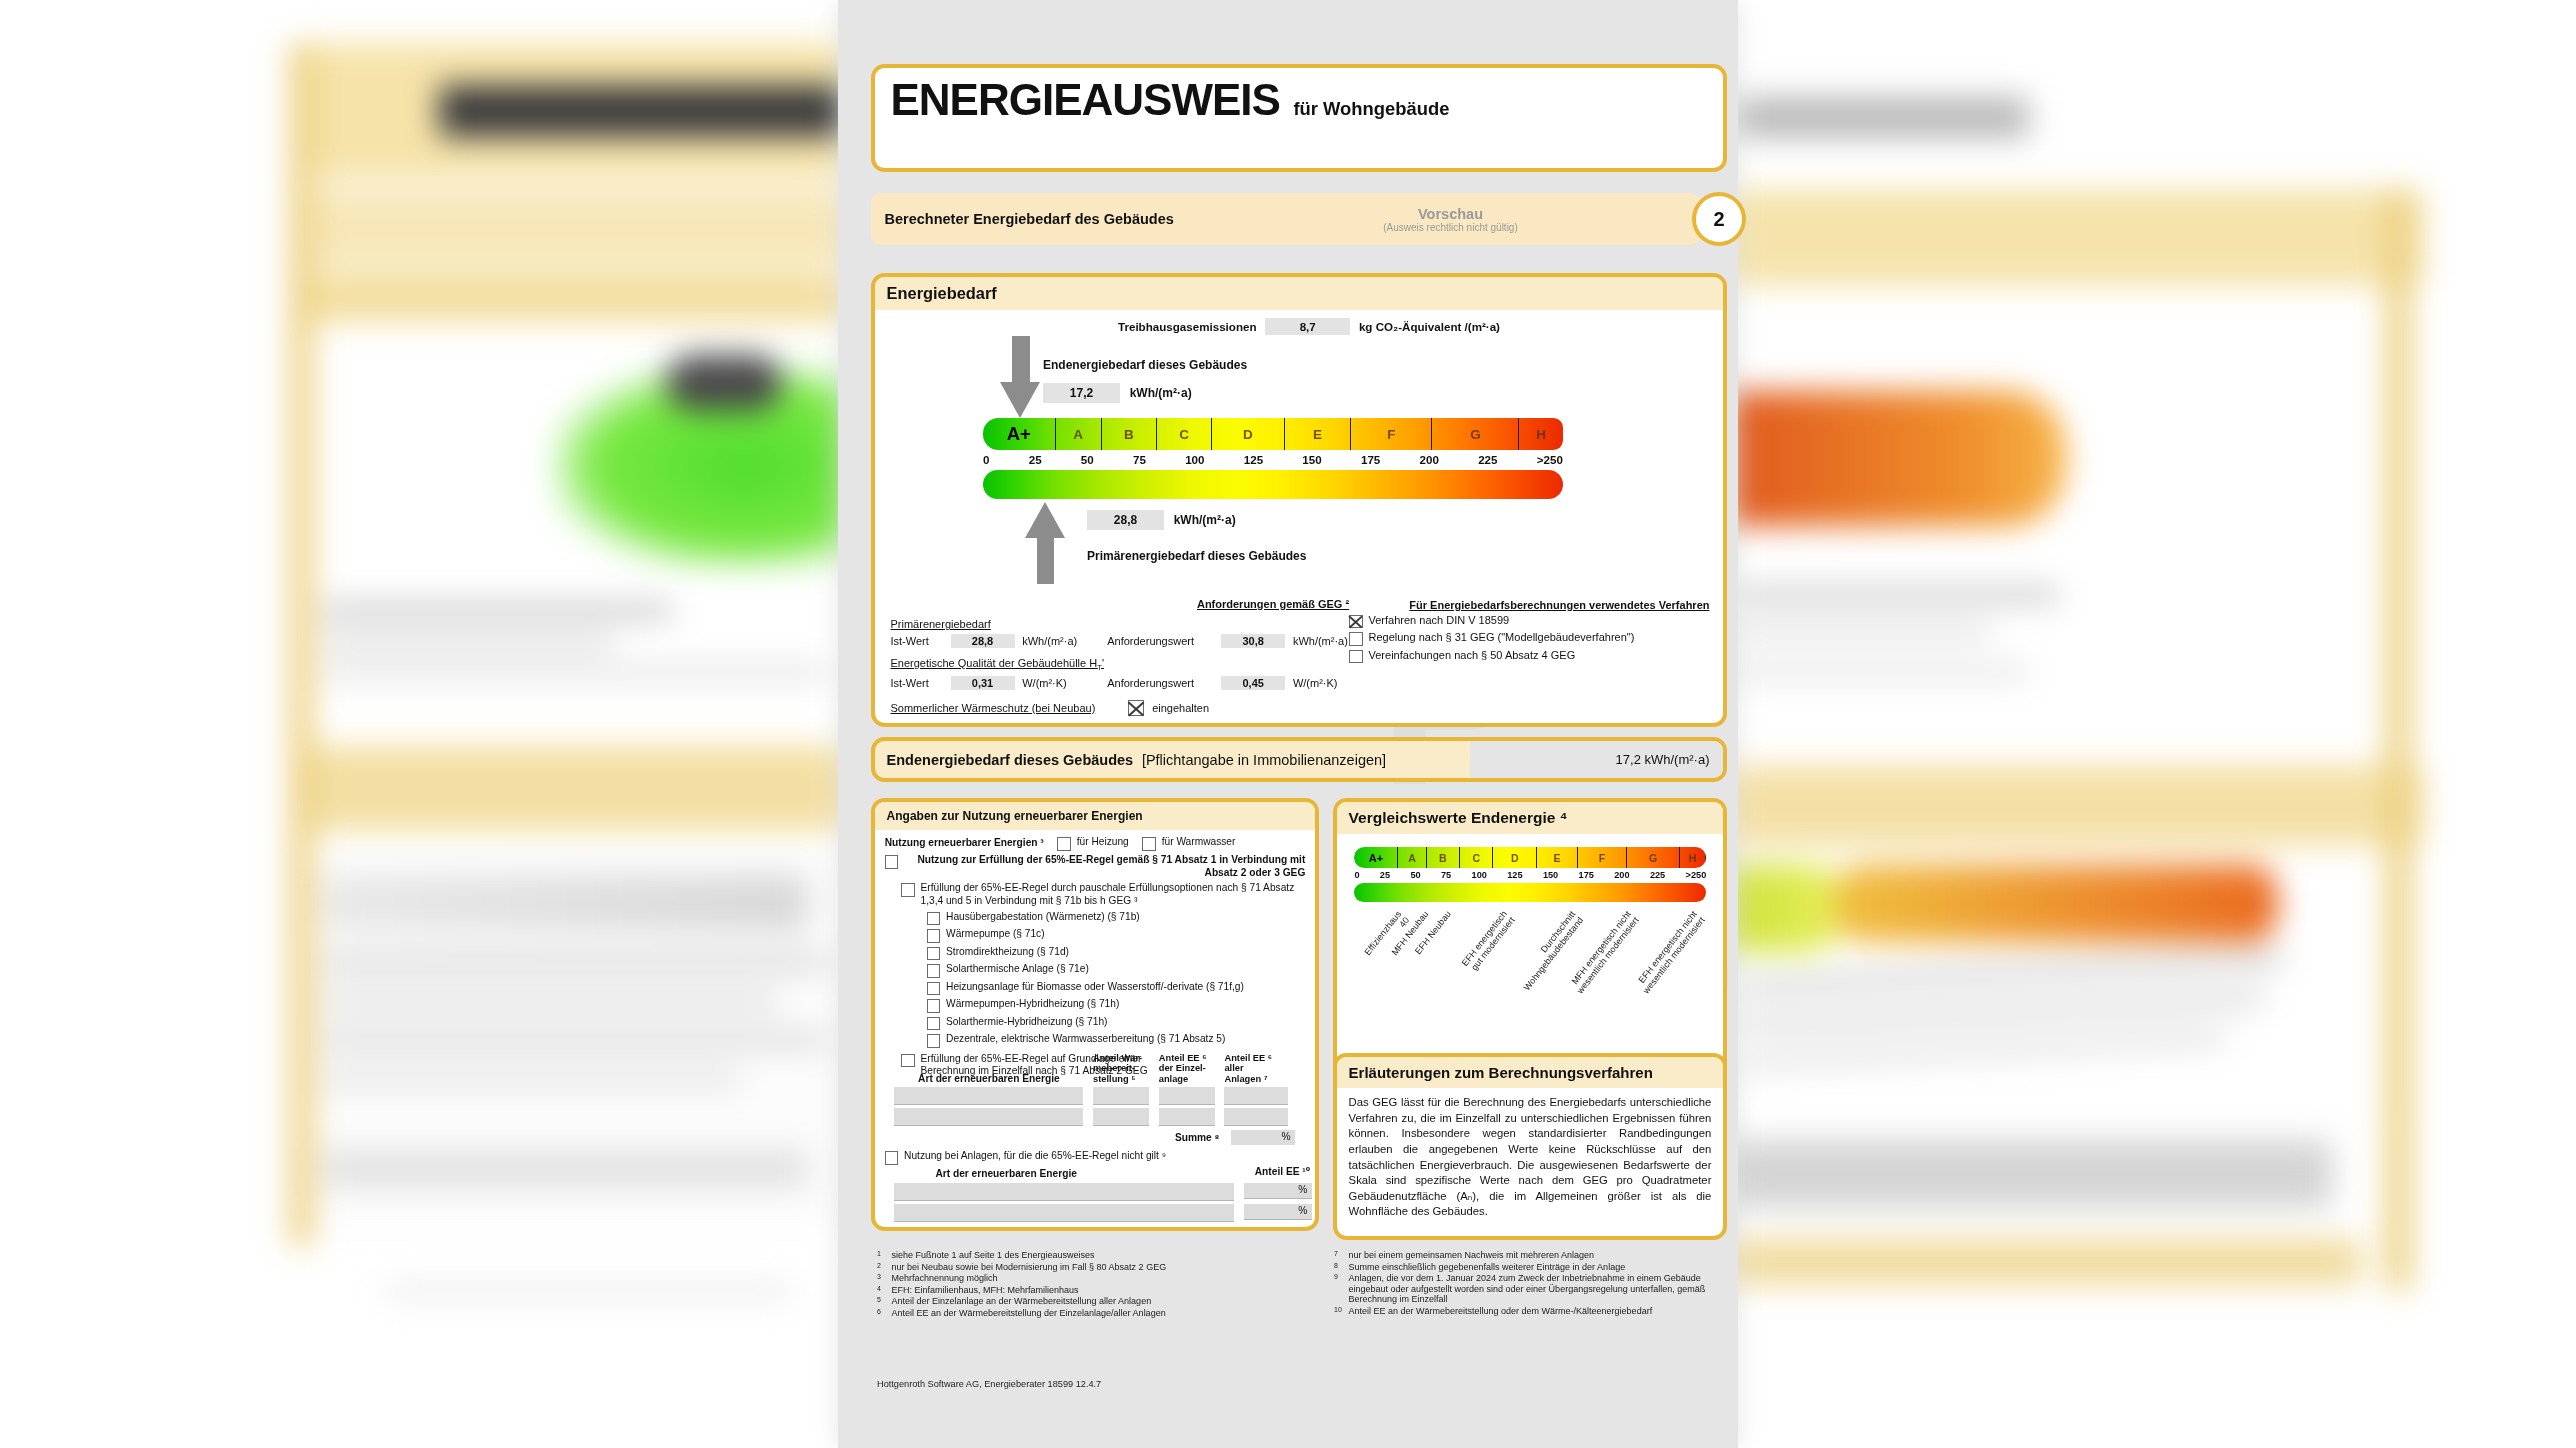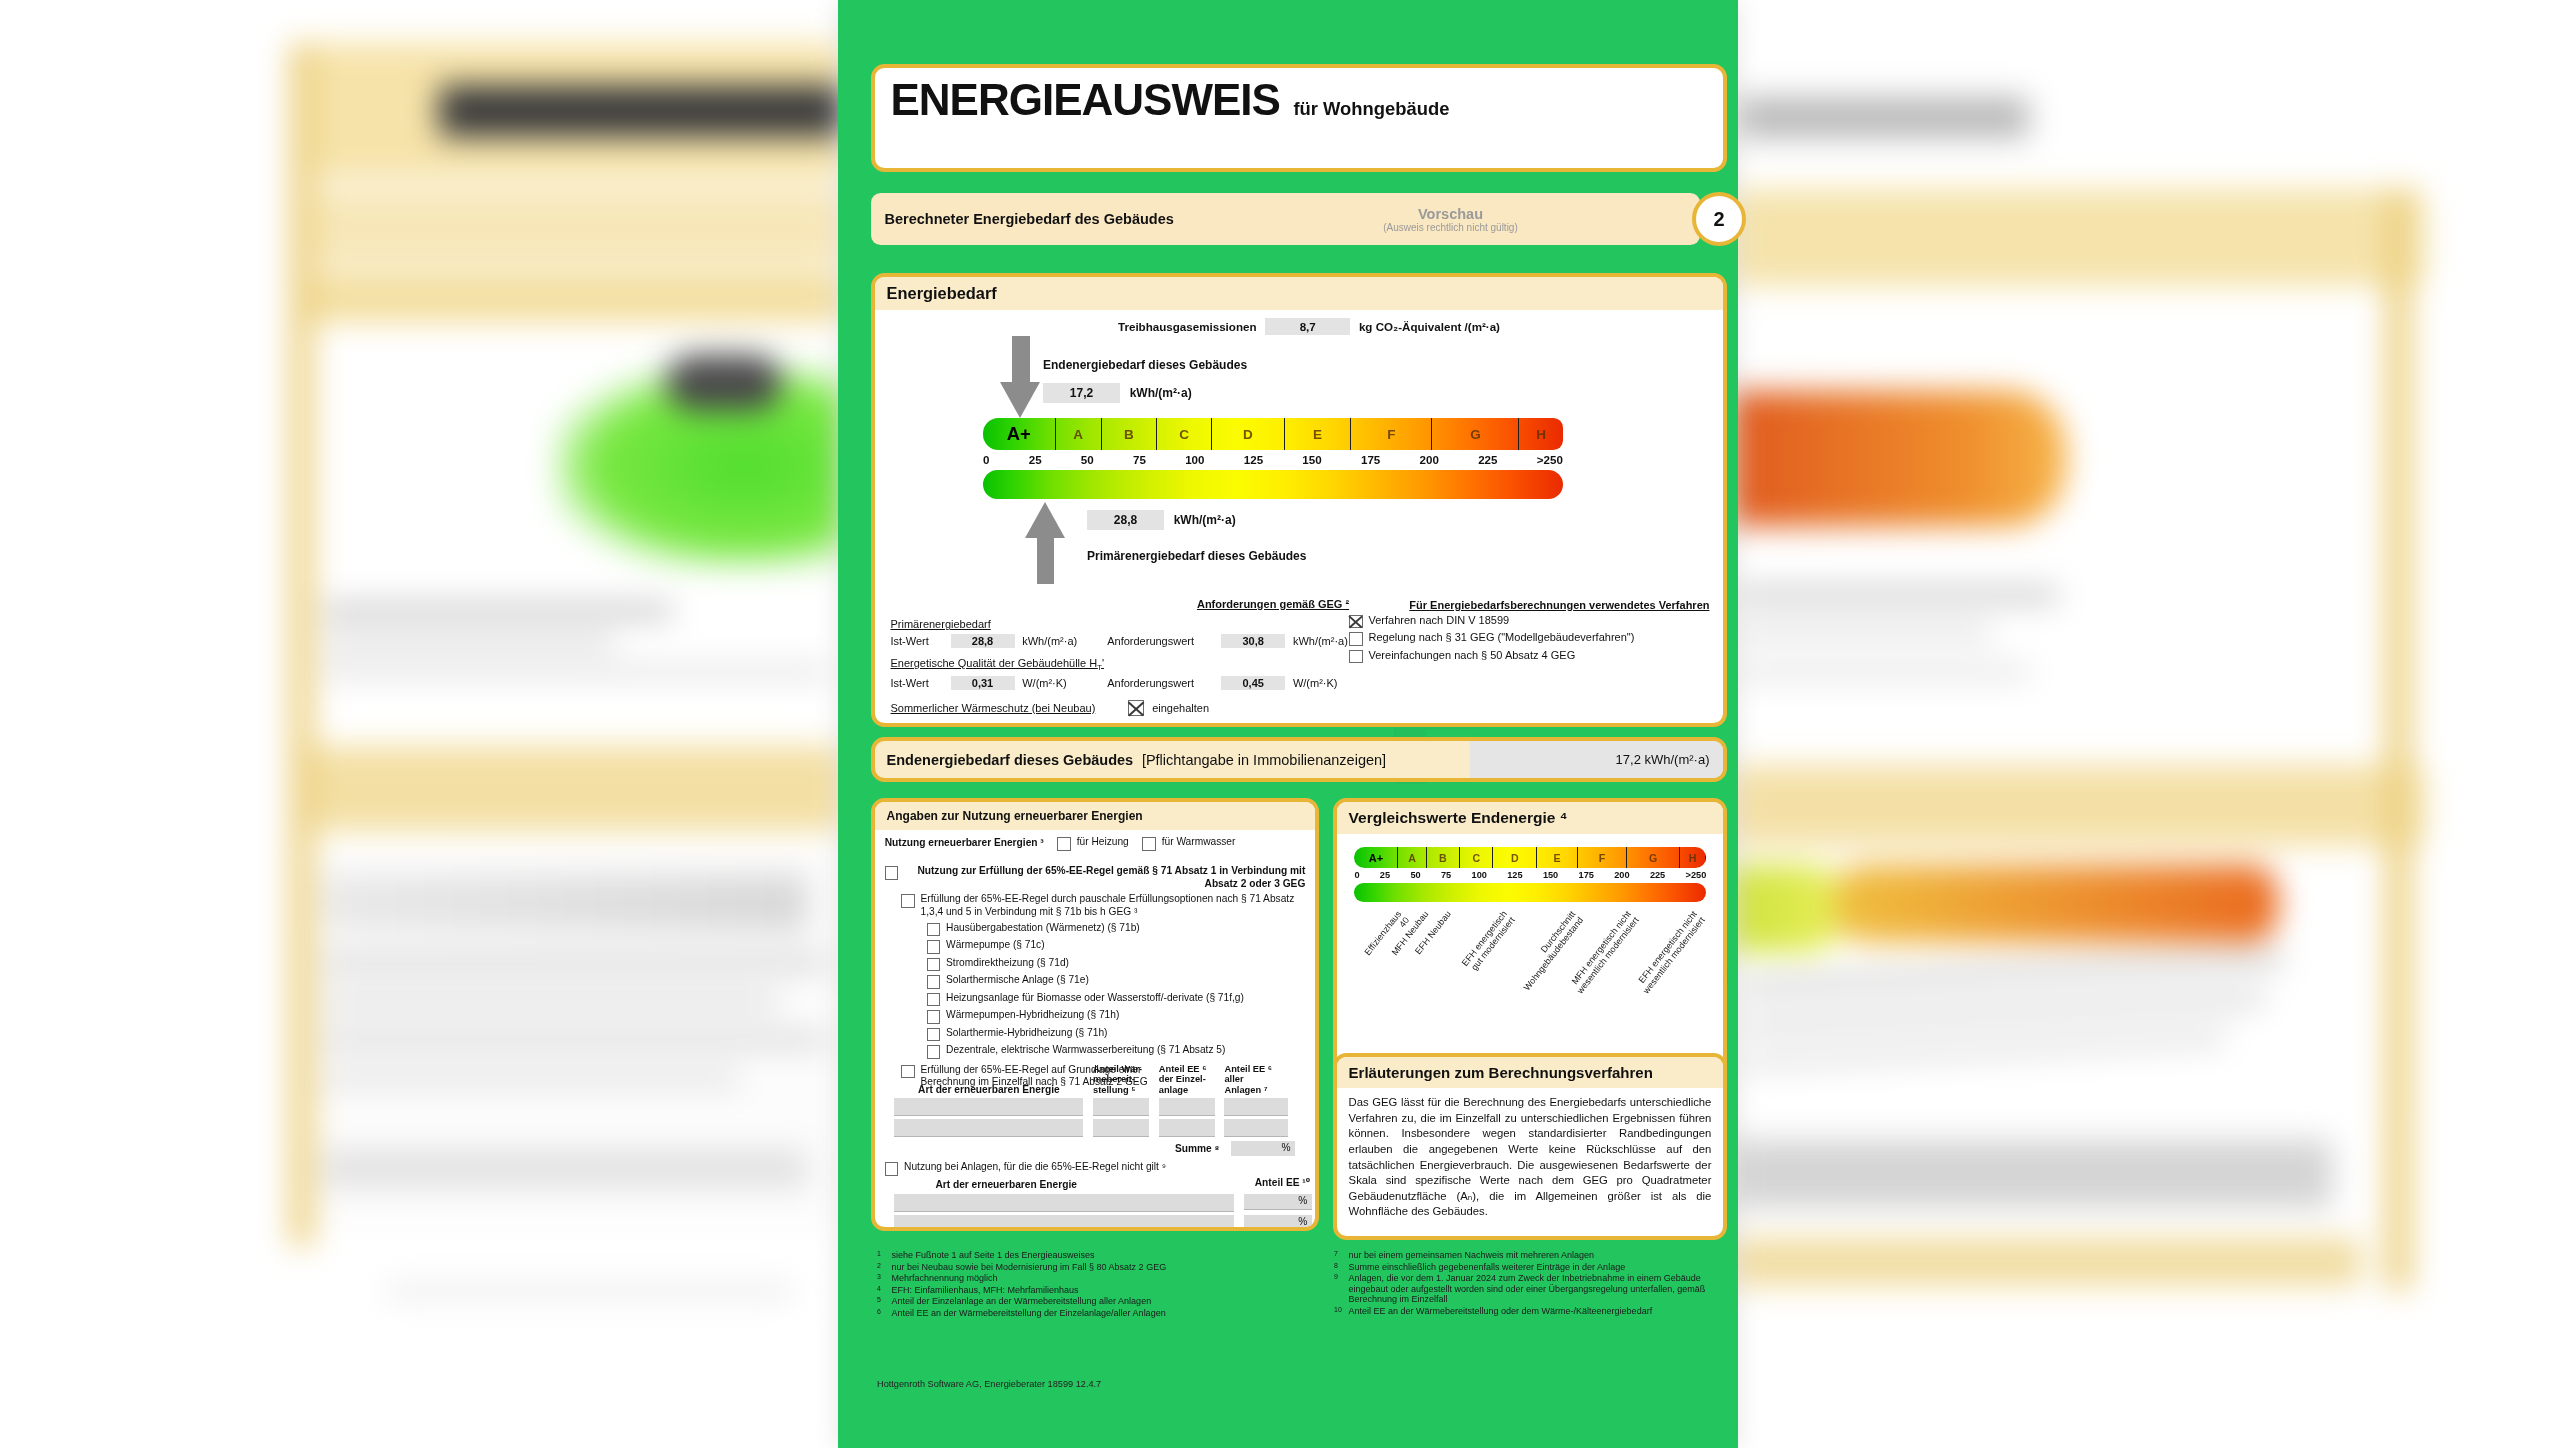--- a/index.html
+++ b/index.html
@@ -6,21 +6,21 @@
   #canvas{position:relative;width:2576px;height:1449px;overflow:hidden;
           font-family:"Liberation Sans","DejaVu Sans",sans-serif;color:#111;}
 
   
   .bgwrap{position:absolute;top:0;height:1449px;overflow:hidden;filter:blur(15.5px);}
   #bg-left{left:0;width:842px;}
   #bg-right{left:1733px;width:843px;}
   .blob{position:absolute;}
 
   
-  #doc{position:absolute;left:838px;top:0;width:900px;height:1449px;background:#22c55e;
+  #doc{position:absolute;left:838px;top:0;width:900px;height:1449px;background:#e5e5e5;
        box-shadow:0 0 25px rgba(0,0,0,0.10);}
   .goldbox{border:4.8px solid #E8B637;border-radius:13.5px;background:#fff;box-sizing:border-box;position:absolute;}
   .titlebar{background:#FAECC9;padding:6.8px 11.6px;font-weight:bold;font-size:16.4px;border-radius:6.8px 6.8px 0 0;}
   .graybox{background:#E3E3E3;display:inline-block;text-align:center;font-weight:bold;}
 
   
   #header-box{left:33px;top:64px;width:856px;height:108px;padding:9.7px 13.5px 0 15.5px;}
   #main-title{font-size:44px;font-weight:bold;letter-spacing:-1px;line-height:1.0;display:inline-block;}
   #main-subtitle{font-size:18.4px;font-weight:bold;margin-left:13.5px;}
   #law-line{font-size:14.5px;margin-top:5.8px;display:flex;align-items:center;}
@@ -342,21 +342,21 @@
           <span class="b">Nutzung erneuerbarer Energien ³</span>
           <span class="cbrow">
               <span class="cb"></span>
               <span>für Heizung</span>
             </span>
           <span class="cbrow">
               <span class="cb"></span>
               <span>für Warmwasser</span>
             </span>
         </div>
-        <div class="cbrow" style="margin-top:14px;">
+        <div class="cbrow" style="margin-top:3px;">
             <span class="cb"></span>
             <span class="lbl b">Nutzung zur Erfüllung der 65%-EE-Regel gemäß § 71 Absatz 1 in Verbindung mit Absatz 2 oder 3 GEG</span>
           </div>
         <div class="cbrow ind1">
             <span class="cb"></span>
             <span class="lbl">Erfüllung der 65%-EE-Regel durch pauschale Erfüllungsoptionen nach § 71 Absatz 1,3,4 und 5 in Verbindung mit § 71b bis h GEG ³</span>
           </div>
         <div class="cbrow ind2">
             <span class="cb"></span>
             <span class="lbl">Hausübergabestation (Wärmenetz) (§ 71b)</span>

